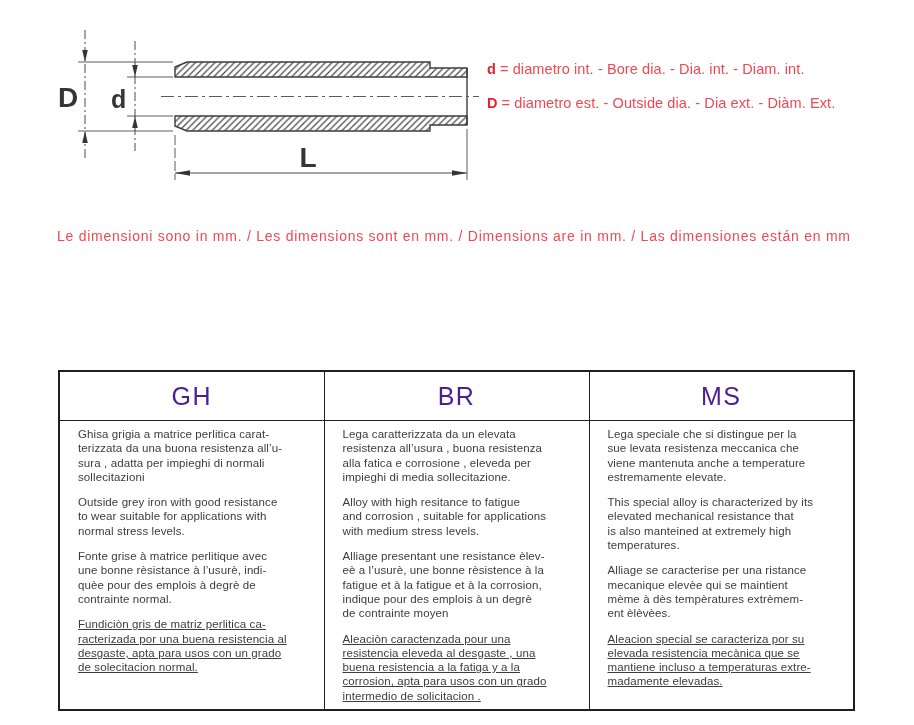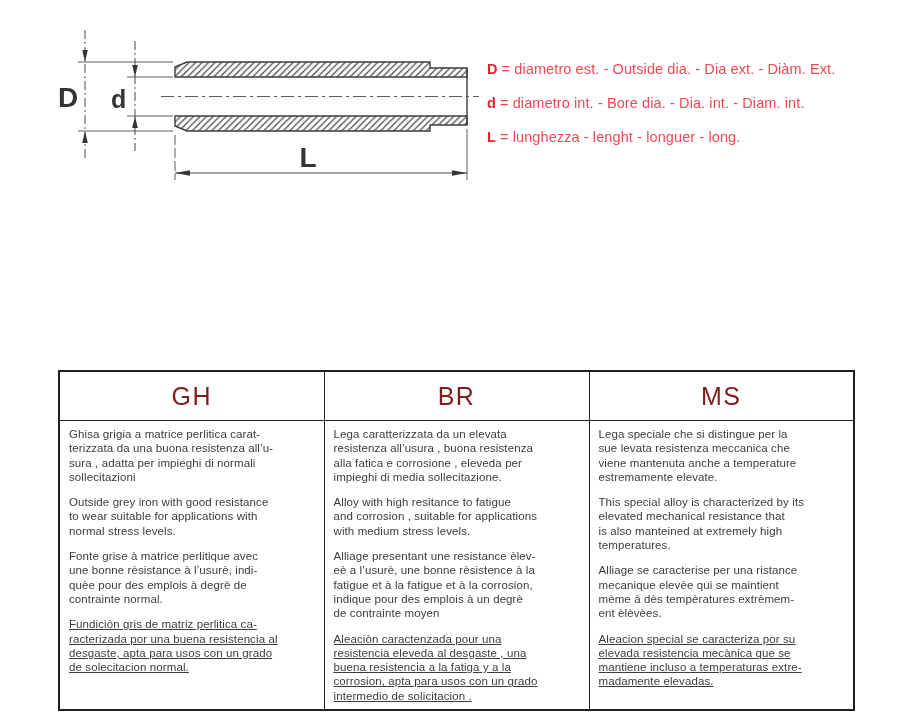--- a/index.html
+++ b/index.html
@@ -23,29 +23,29 @@
     font-size:14px;color:#ef4853;letter-spacing:.75px;white-space:nowrap;
   }
   
   table.materials{
     position:absolute;left:58px;top:370px;width:797px;
     border-collapse:collapse;table-layout:fixed;background:#fff;
     border:2px solid #1f1f1f;
   }
   table.materials th{
     border:1.6px solid #1f1f1f;height:46px;
-    font-size:25px;font-weight:normal;letter-spacing:1.5px;color:#7f1d1d;
+    font-size:25px;font-weight:normal;letter-spacing:1.5px;color:#4c1d95;
     text-align:center;vertical-align:middle;
   }
   table.materials td{
     border:1.6px solid #1f1f1f;vertical-align:top;
     padding:6px 8px 4px 9px;height:278px;
   }
   td .para{
-    margin:0 0 11px 0;font-size:11.5px;line-height:14.3px;
+    margin:0 0 11px 9px;font-size:11.5px;line-height:14.3px;
     color:#3c3c3c;white-space:pre-line;letter-spacing:.1px;
   }
   td .para:last-child{margin-bottom:0;text-decoration:underline;}
 </style>
 </head>
 <body>
 
 <div class="page">
 
   <div class="drawing">
@@ -80,30 +80,28 @@
       <line x1="412" y1="121" x2="412" y2="172" stroke="#4a4a4a" stroke-width=".9"></line>
       <line x1="120" y1="165" x2="412" y2="165" stroke="#4a4a4a" stroke-width="1.1"></line>
       <polygon points="120,165 135,162.2 135,167.8" fill="#353535"></polygon>
       <polygon points="412,165 397,162.2 397,167.8" fill="#353535"></polygon>
       <text x="253" y="159" font-size="28" font-weight="bold" text-anchor="middle">L</text>
     </svg>
   </div>
 
   <div class="legend">
     <div class="legend-row">
-      <span class="legend-key">D</span><span>= diametro est. - Outside dia. - Dia ext. - Diàm. Ext.</span>
-    </div>
-    <div class="legend-row">
       <span class="legend-key">d</span><span>= diametro int. - Bore dia. - Dia. int. - Diam. int.</span>
     </div>
     <div class="legend-row">
-      <span class="legend-key">L</span><span>= lunghezza - lenght - longuer - long.</span>
+      <span class="legend-key">D</span><span>= diametro est. - Outside dia. - Dia ext. - Diàm. Ext.</span>
     </div>
   </div>
 
+  <div class="note">Le dimensioni sono in mm. / Les dimensions sont en mm. / Dimensions are in mm. / Las dimensiones están en mm</div>
 
   <table class="materials">
     <thead>
       <tr>
         <th>GH</th>
         <th>BR</th>
         <th>MS</th>
       </tr>
     </thead>
     <tbody>

